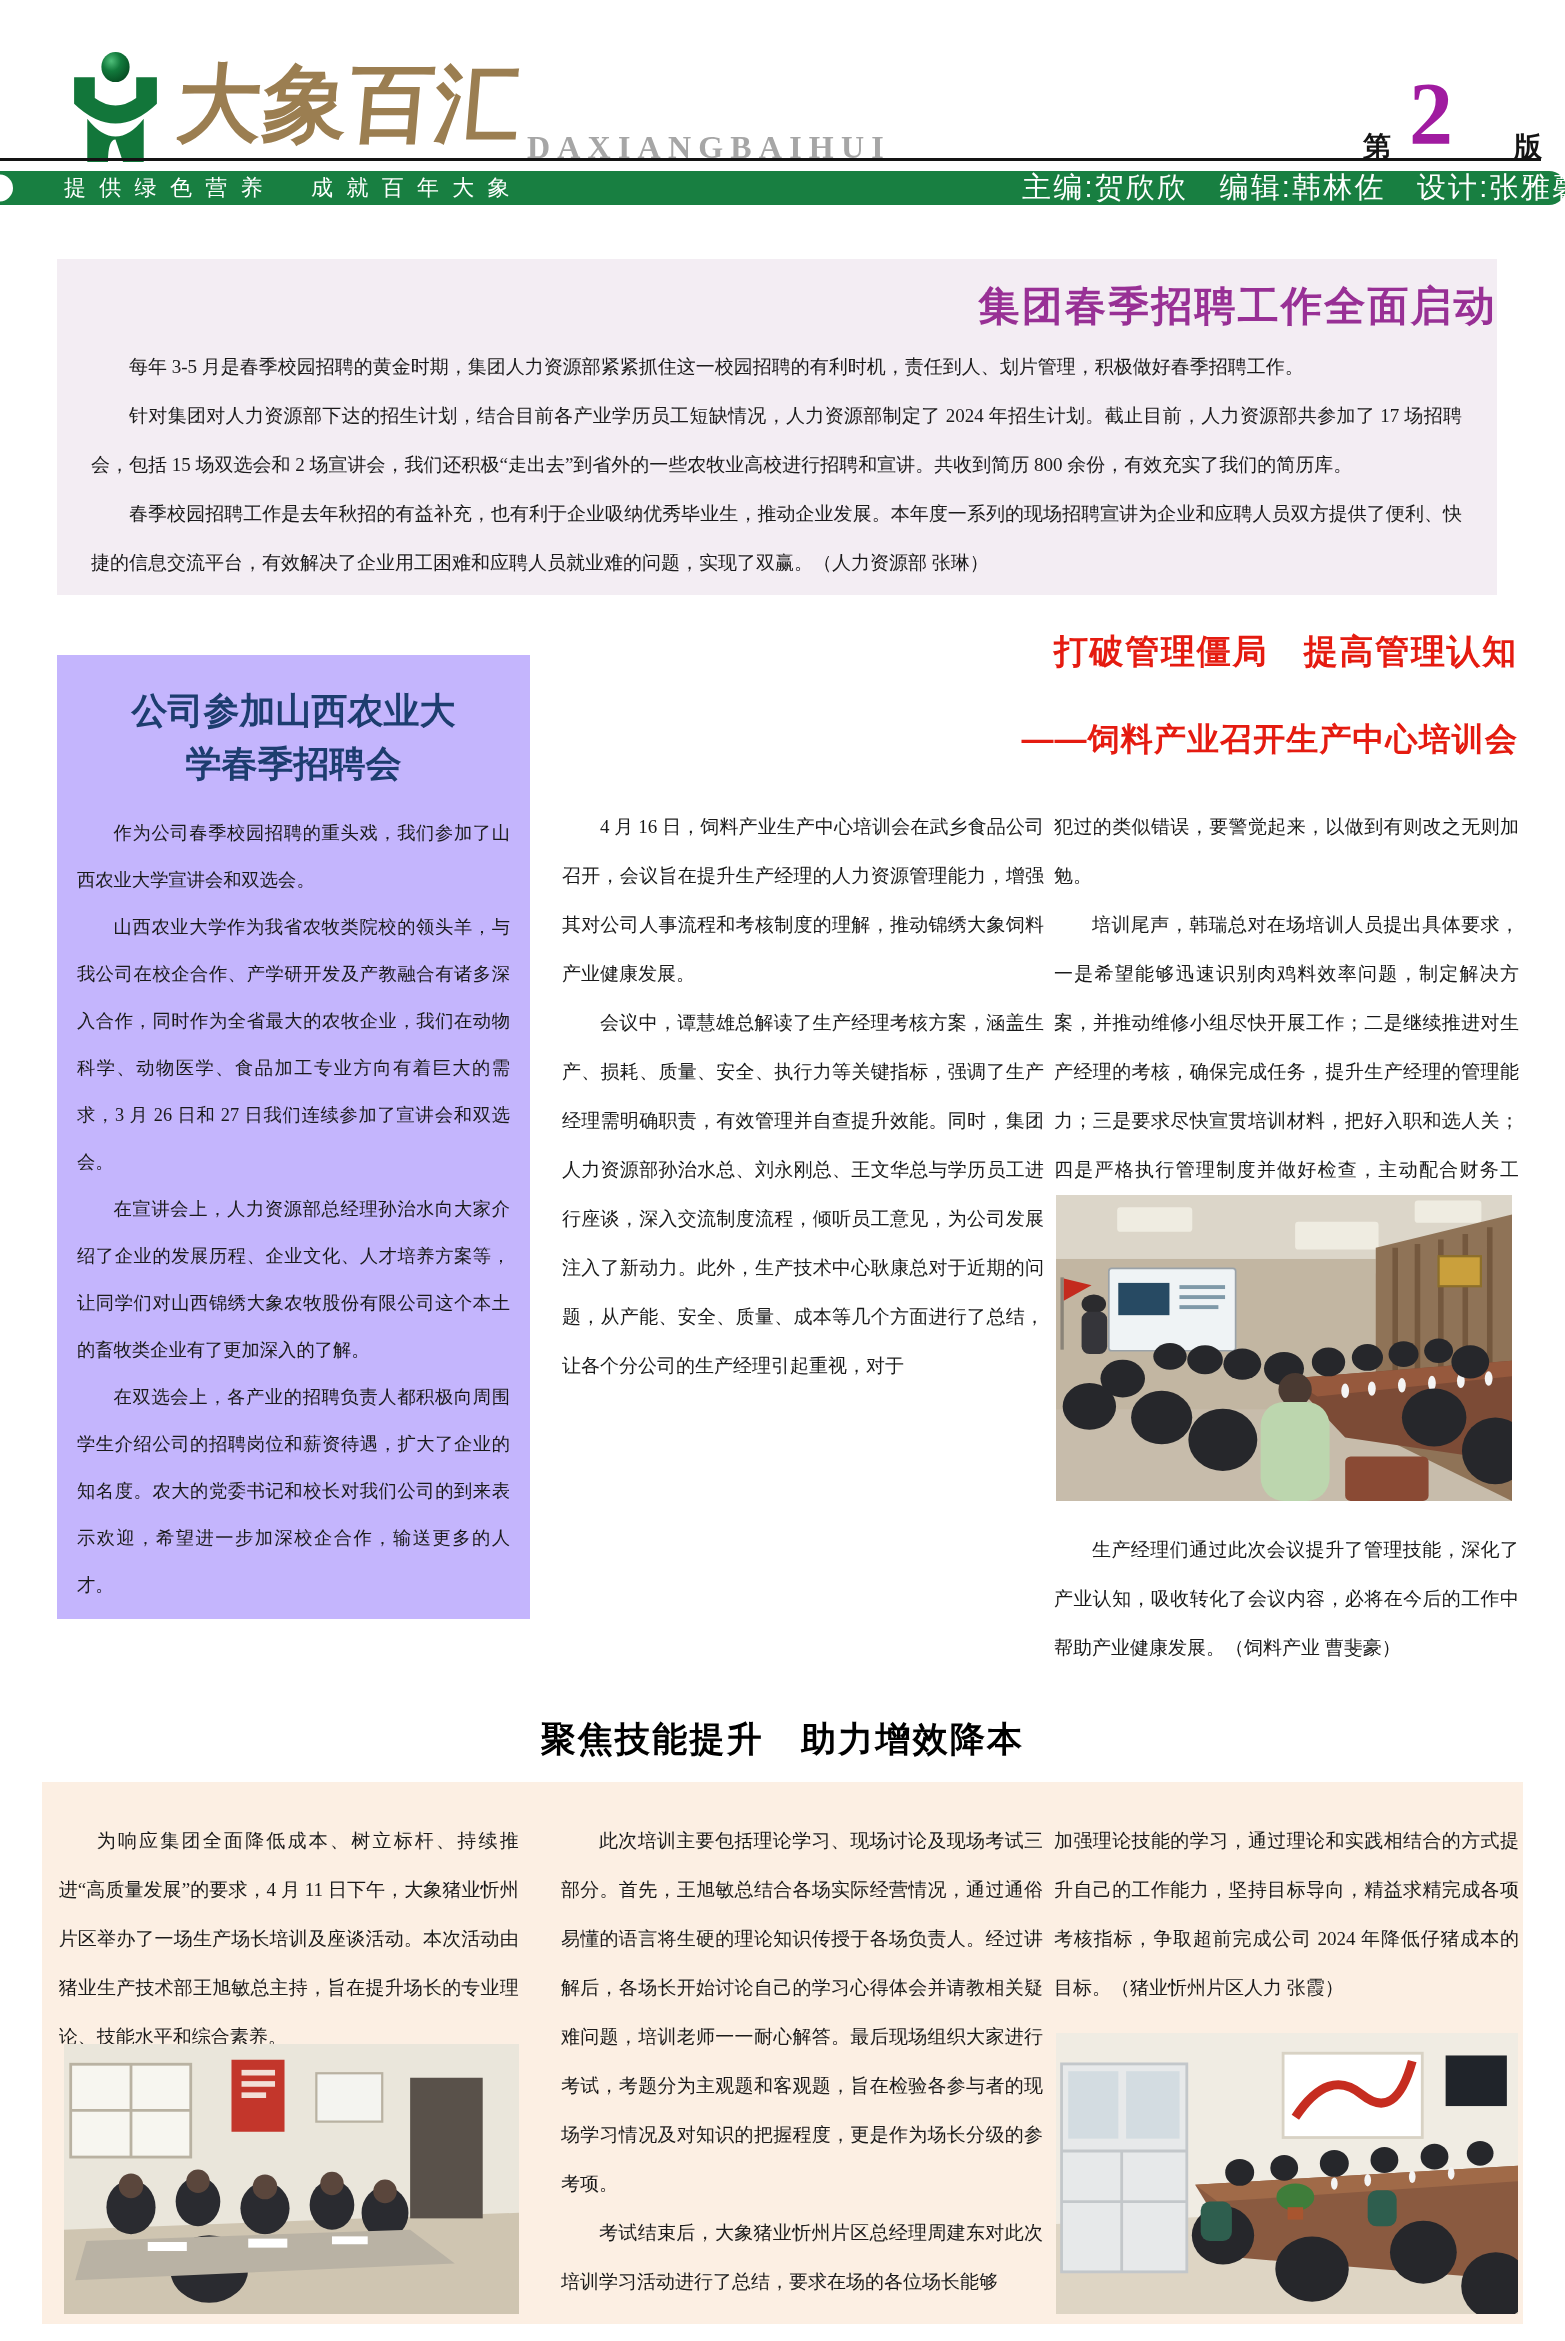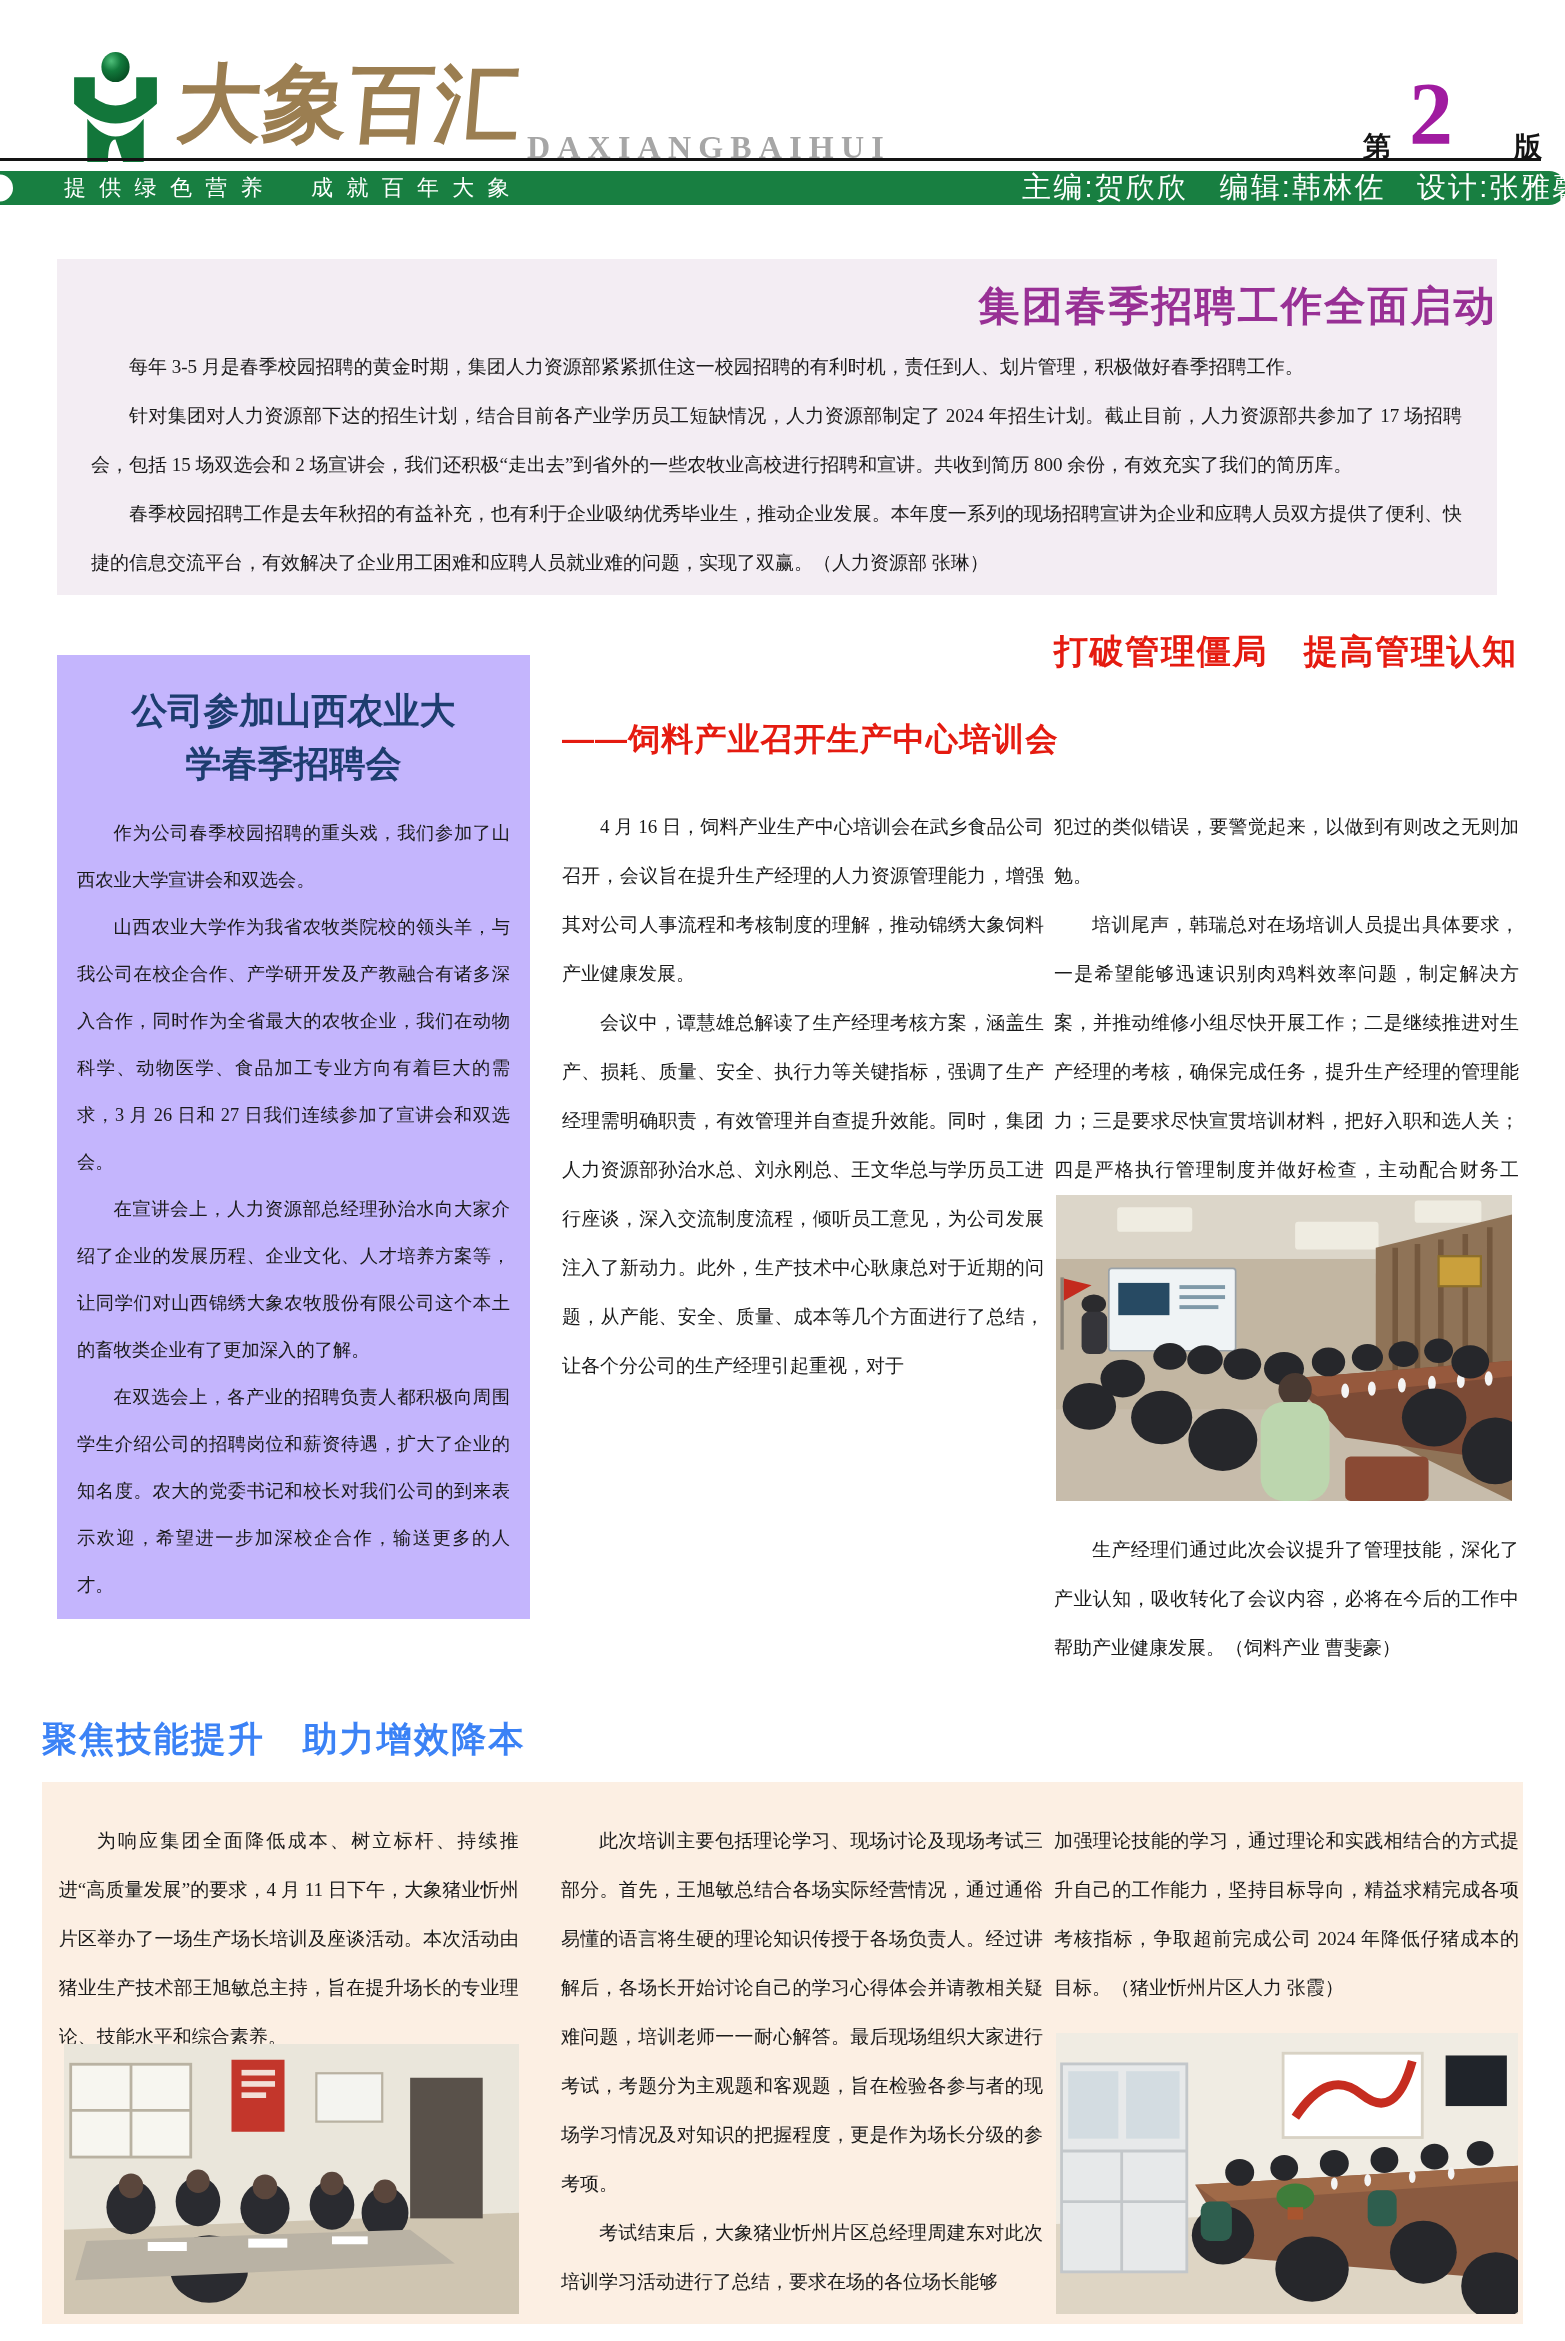--- a/index.html
+++ b/index.html
@@ -30,23 +30,23 @@
   .box-recruit{background:#f3edf3;}
   .box-sxau{background:#c4b5fd;}
   .box-pig{background:#fcefe3;}
 
   .t-recruit{font-size:41px;font-weight:bold;color:#983095;text-align:right;
      font-family:"Liberation Sans","DejaVu Sans",sans-serif;letter-spacing:2.2px;}
   .t-sxau{font-size:36px;line-height:53px;font-weight:bold;color:#1d3d6f;text-align:center;
      font-family:"Liberation Sans","DejaVu Sans",sans-serif;}
   .t-feed1{font-size:34px;font-weight:bold;color:#e51b10;text-align:center;
      font-family:"Liberation Sans","DejaVu Sans",sans-serif;letter-spacing:1.7px;}
-  .t-feed2{font-size:32px;font-weight:bold;color:#e51b10;text-align:left;
+  .t-feed2{font-size:32px;font-weight:bold;color:#e51b10;text-align:right;
      font-family:"Liberation Sans","DejaVu Sans",sans-serif;letter-spacing:1.1px;}
-  .t-pig{font-size:35px;font-weight:bold;color:#3b82f6;text-align:left;
+  .t-pig{font-size:35px;font-weight:bold;color:#000000;text-align:center;
      font-family:"Liberation Sans","DejaVu Sans",sans-serif;letter-spacing:2.2px;}
 
   .body-txt{font-size:19px;line-height:49px;overflow:hidden;}
   .body-txt-sm{font-size:18.3px;line-height:47px;overflow:hidden;}
 
   .photo{overflow:hidden;}
   .photo svg{display:block;width:100%;height:100%;}
 </style>
 </head>
 <body>

